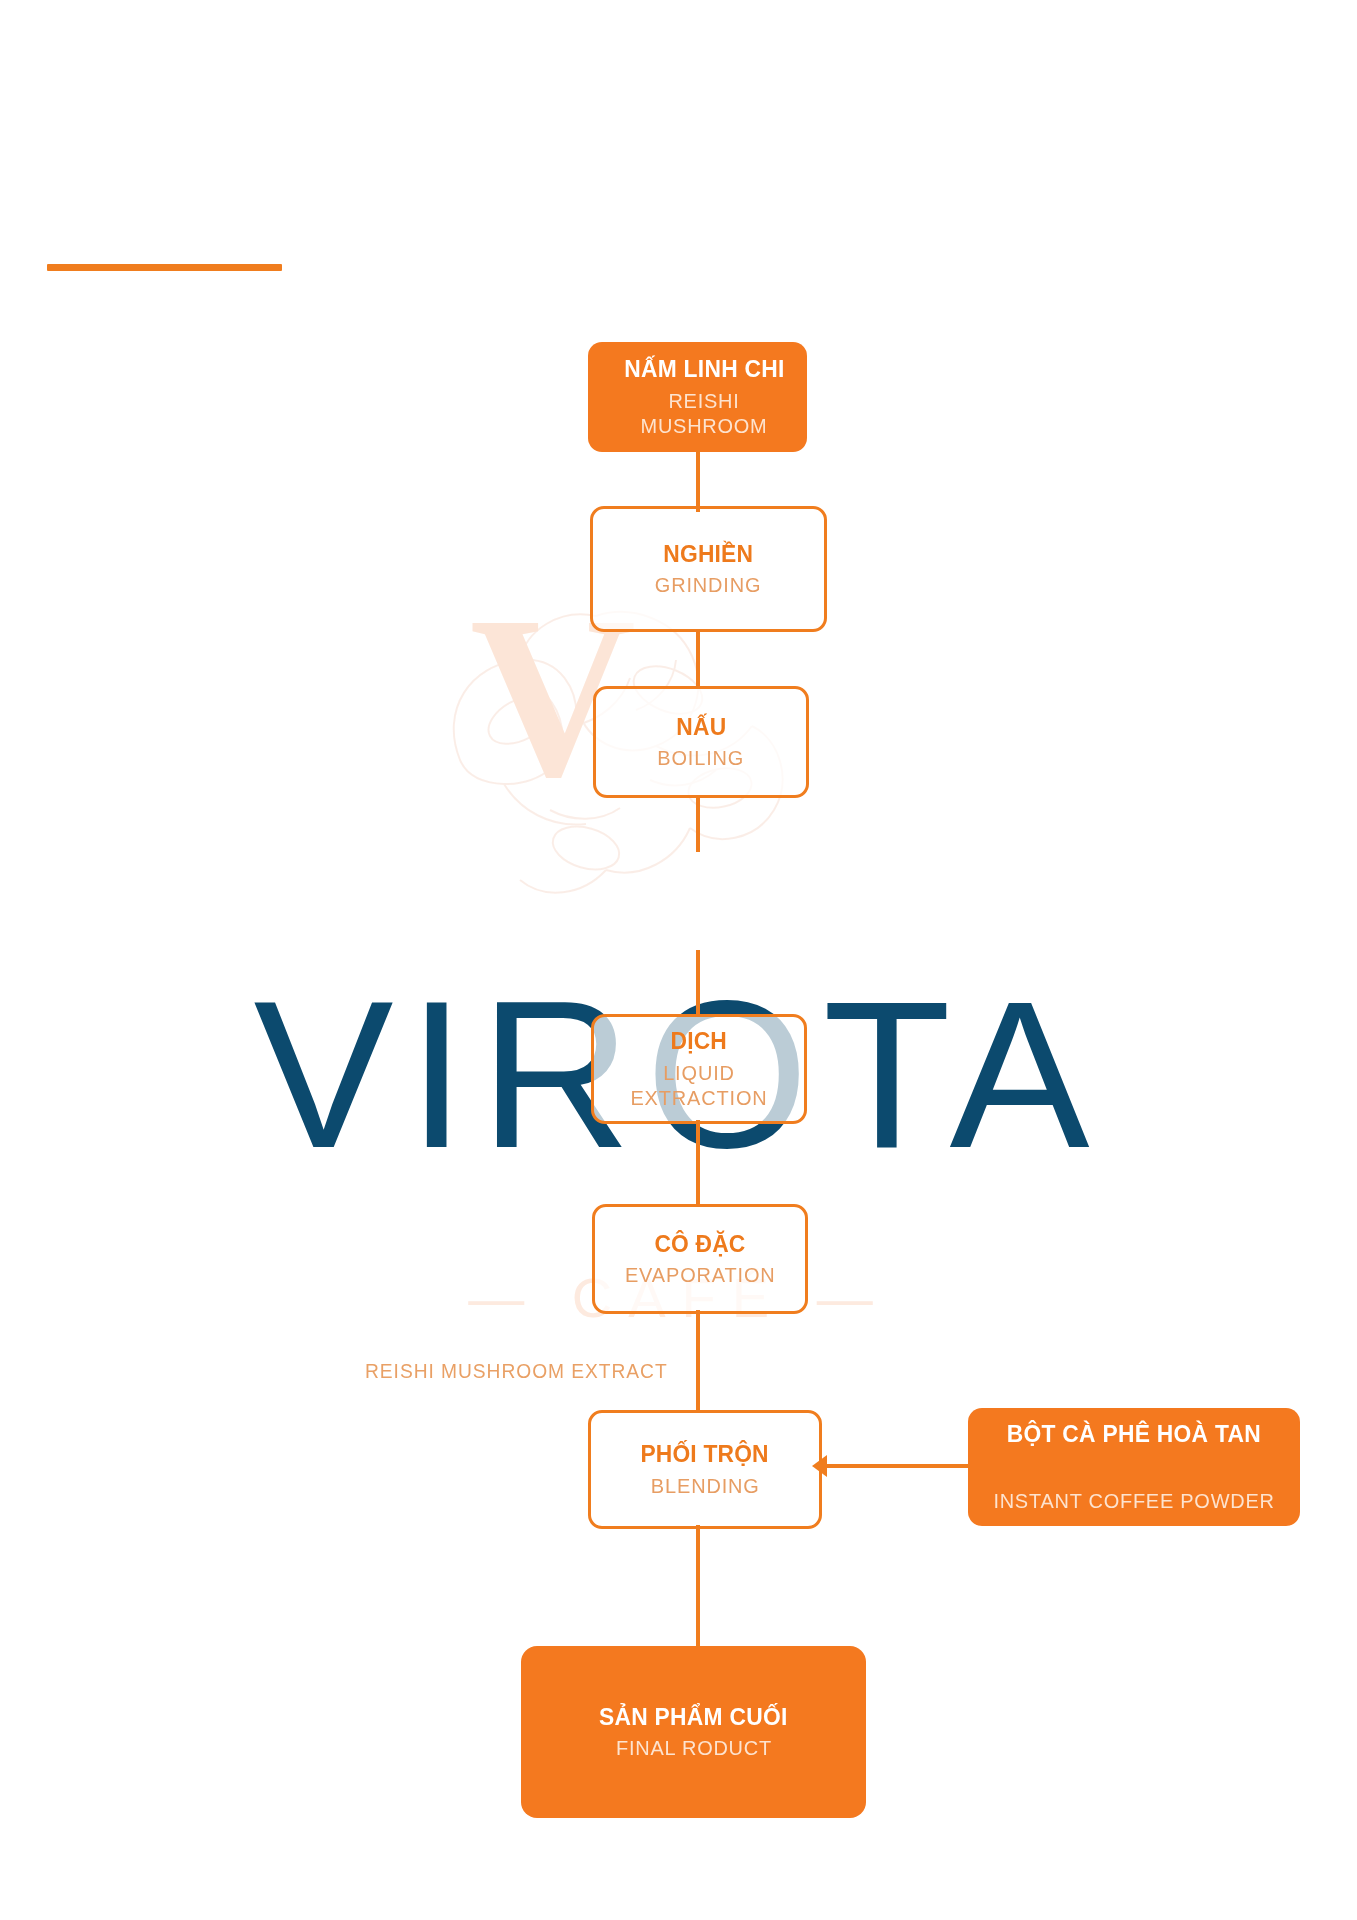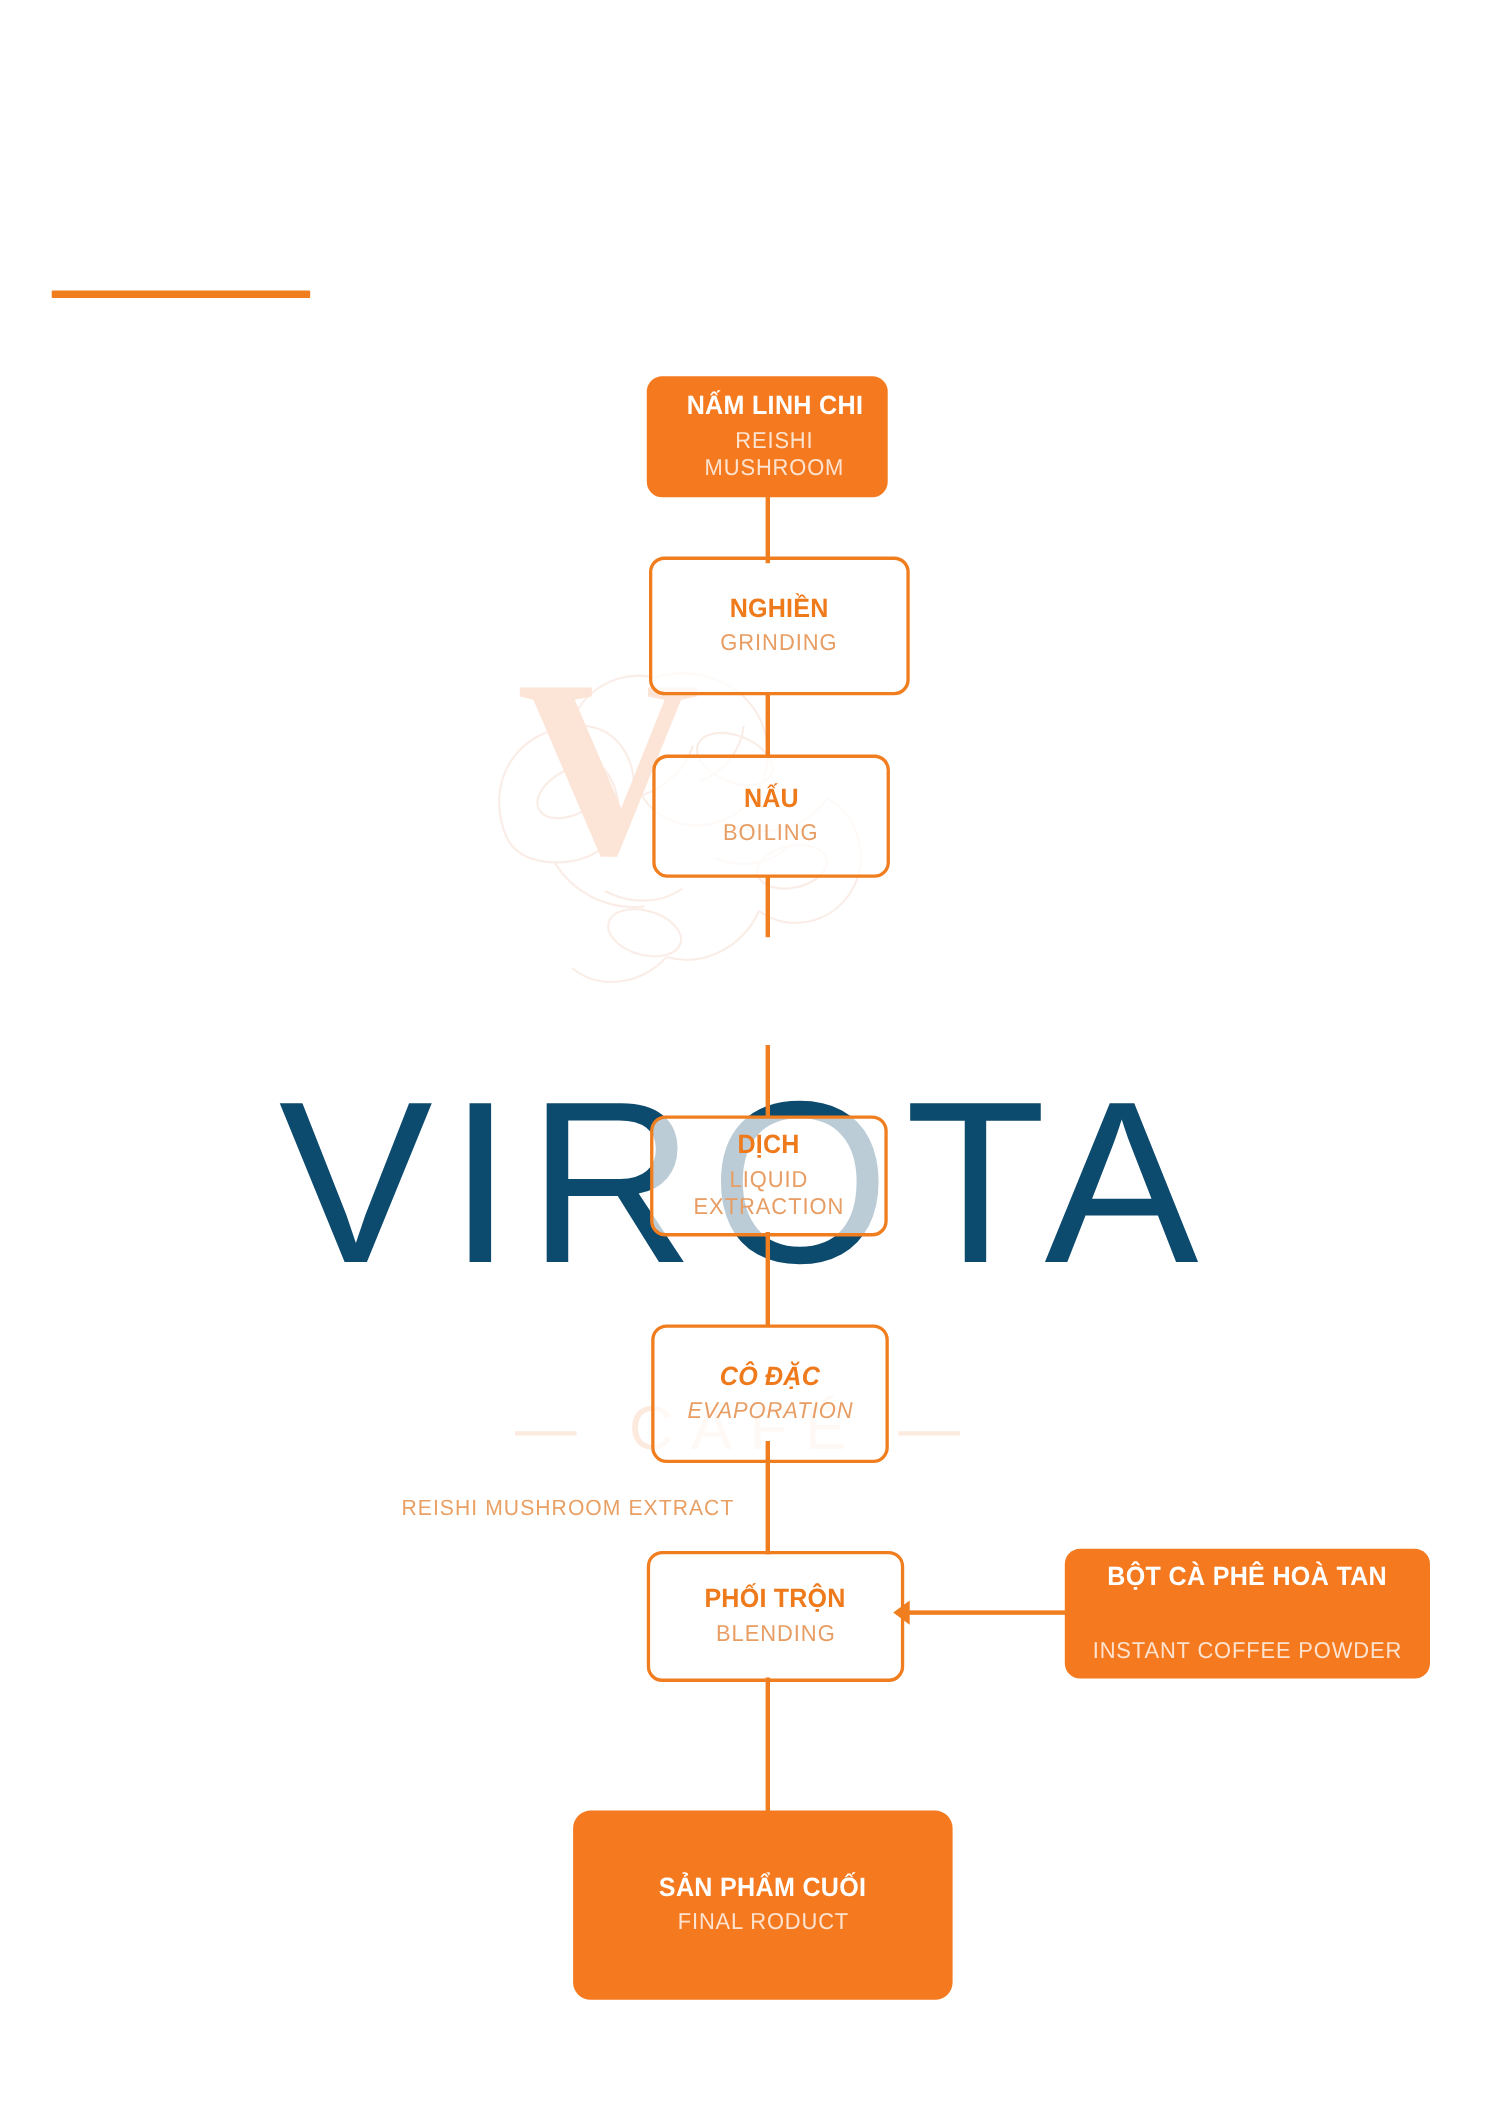--- a/index.html
+++ b/index.html
@@ -203,21 +203,21 @@
       <div class="n-vi">NẤU</div>
       <div class="n-en">BOILING</div>
     </div>
 
 
     <div class="node outline" style="left:591px;top:1014px;width:216px;height:110px;">
       <div class="n-vi">DỊCH</div>
       <div class="n-en" style="max-width:160px;">LIQUID EXTRACTION</div>
     </div>
 
-    <div class="node outline" style="left:592px;top:1204px;width:216px;height:126px;font-style:italic;">
+    <div class="node outline" style="left:592px;top:1204px;width:216px;height:110px;">
       <div class="n-vi">CÔ ĐẶC</div>
       <div class="n-en">EVAPORATION</div>
     </div>
 
     <div class="node outline" style="left:588px;top:1410px;width:234px;height:119px;">
       <div class="n-vi">PHỐI TRỘN</div>
       <div class="n-en">BLENDING</div>
     </div>
 
     <div class="node filled" style="left:968px;top:1408px;width:332px;height:118px;gap:35px;">

